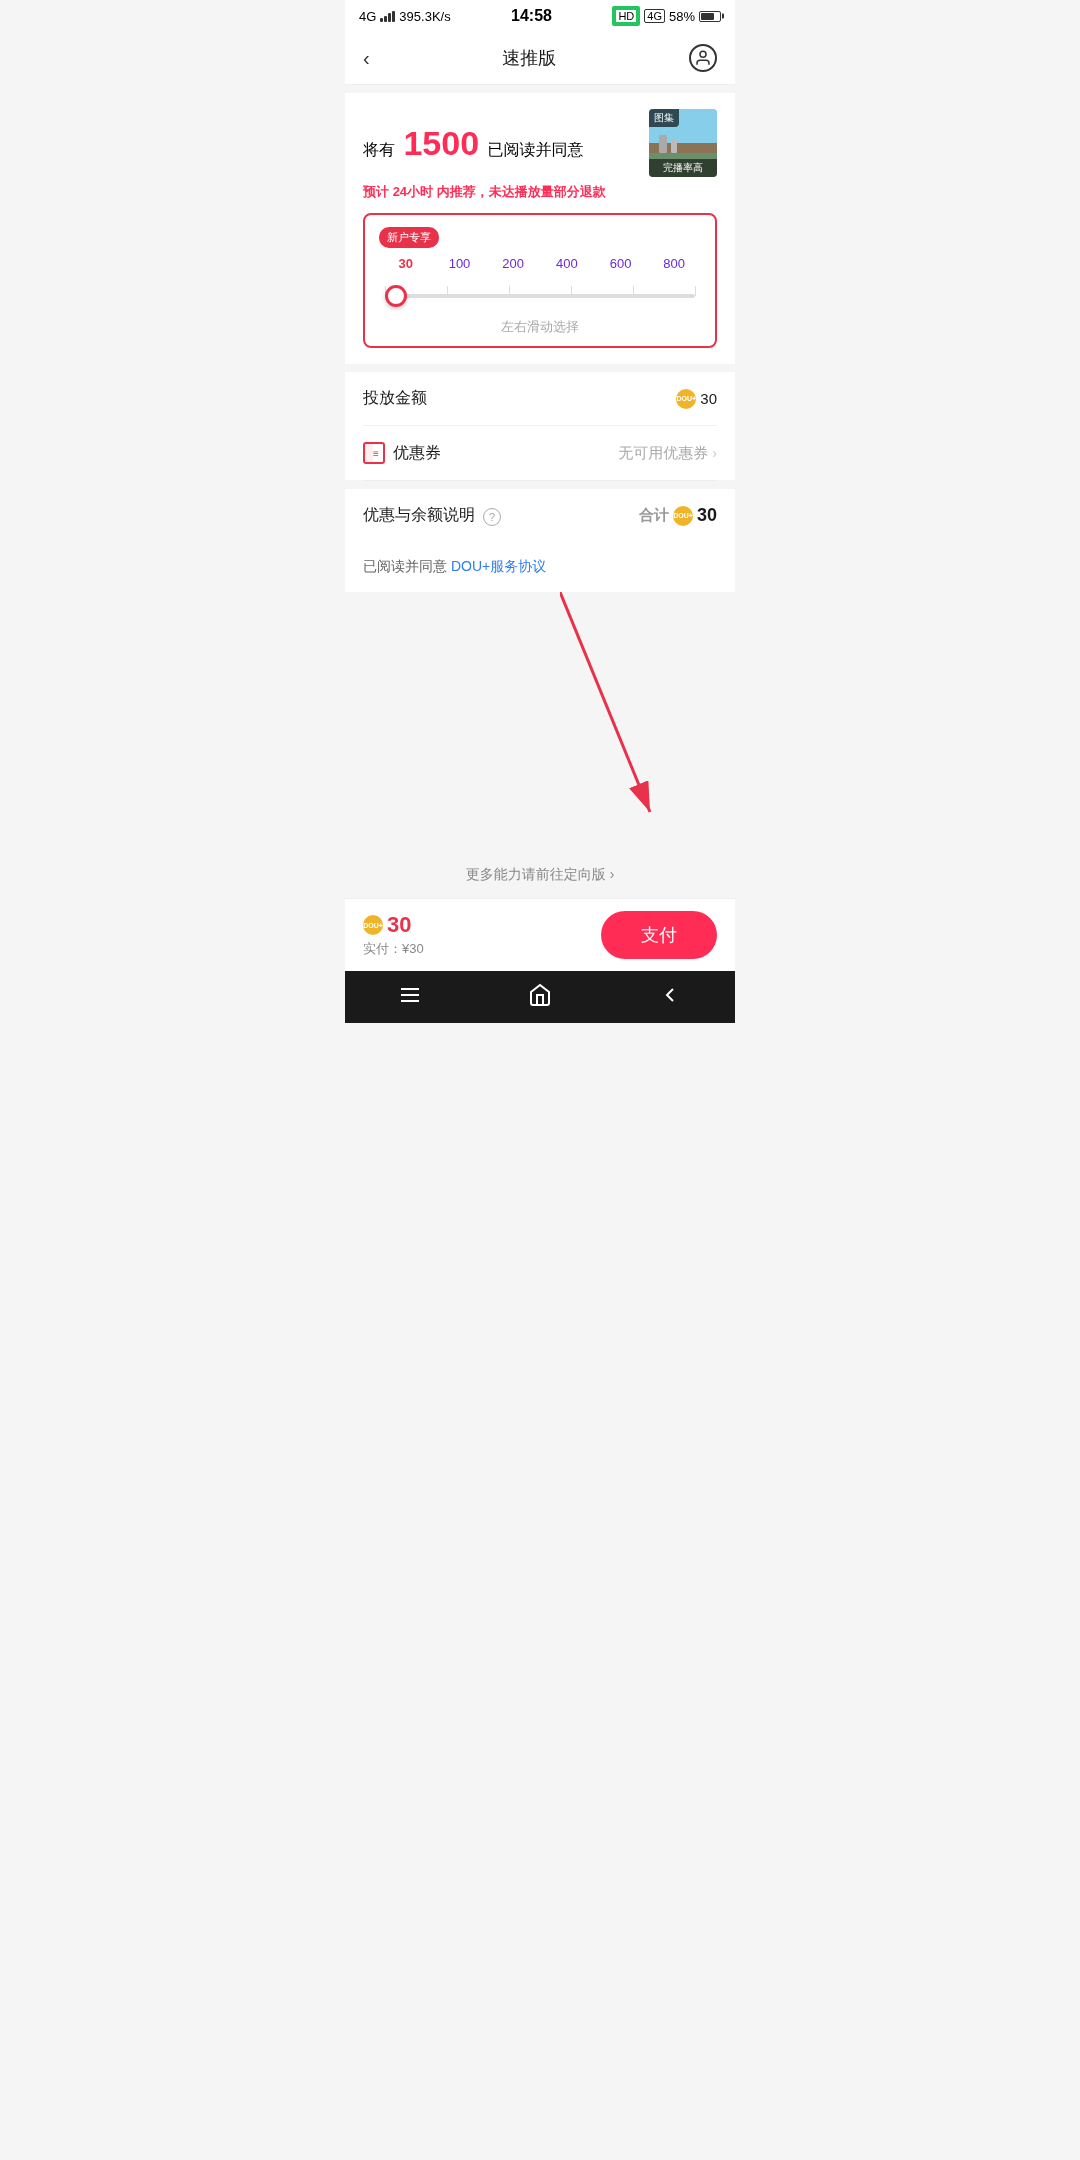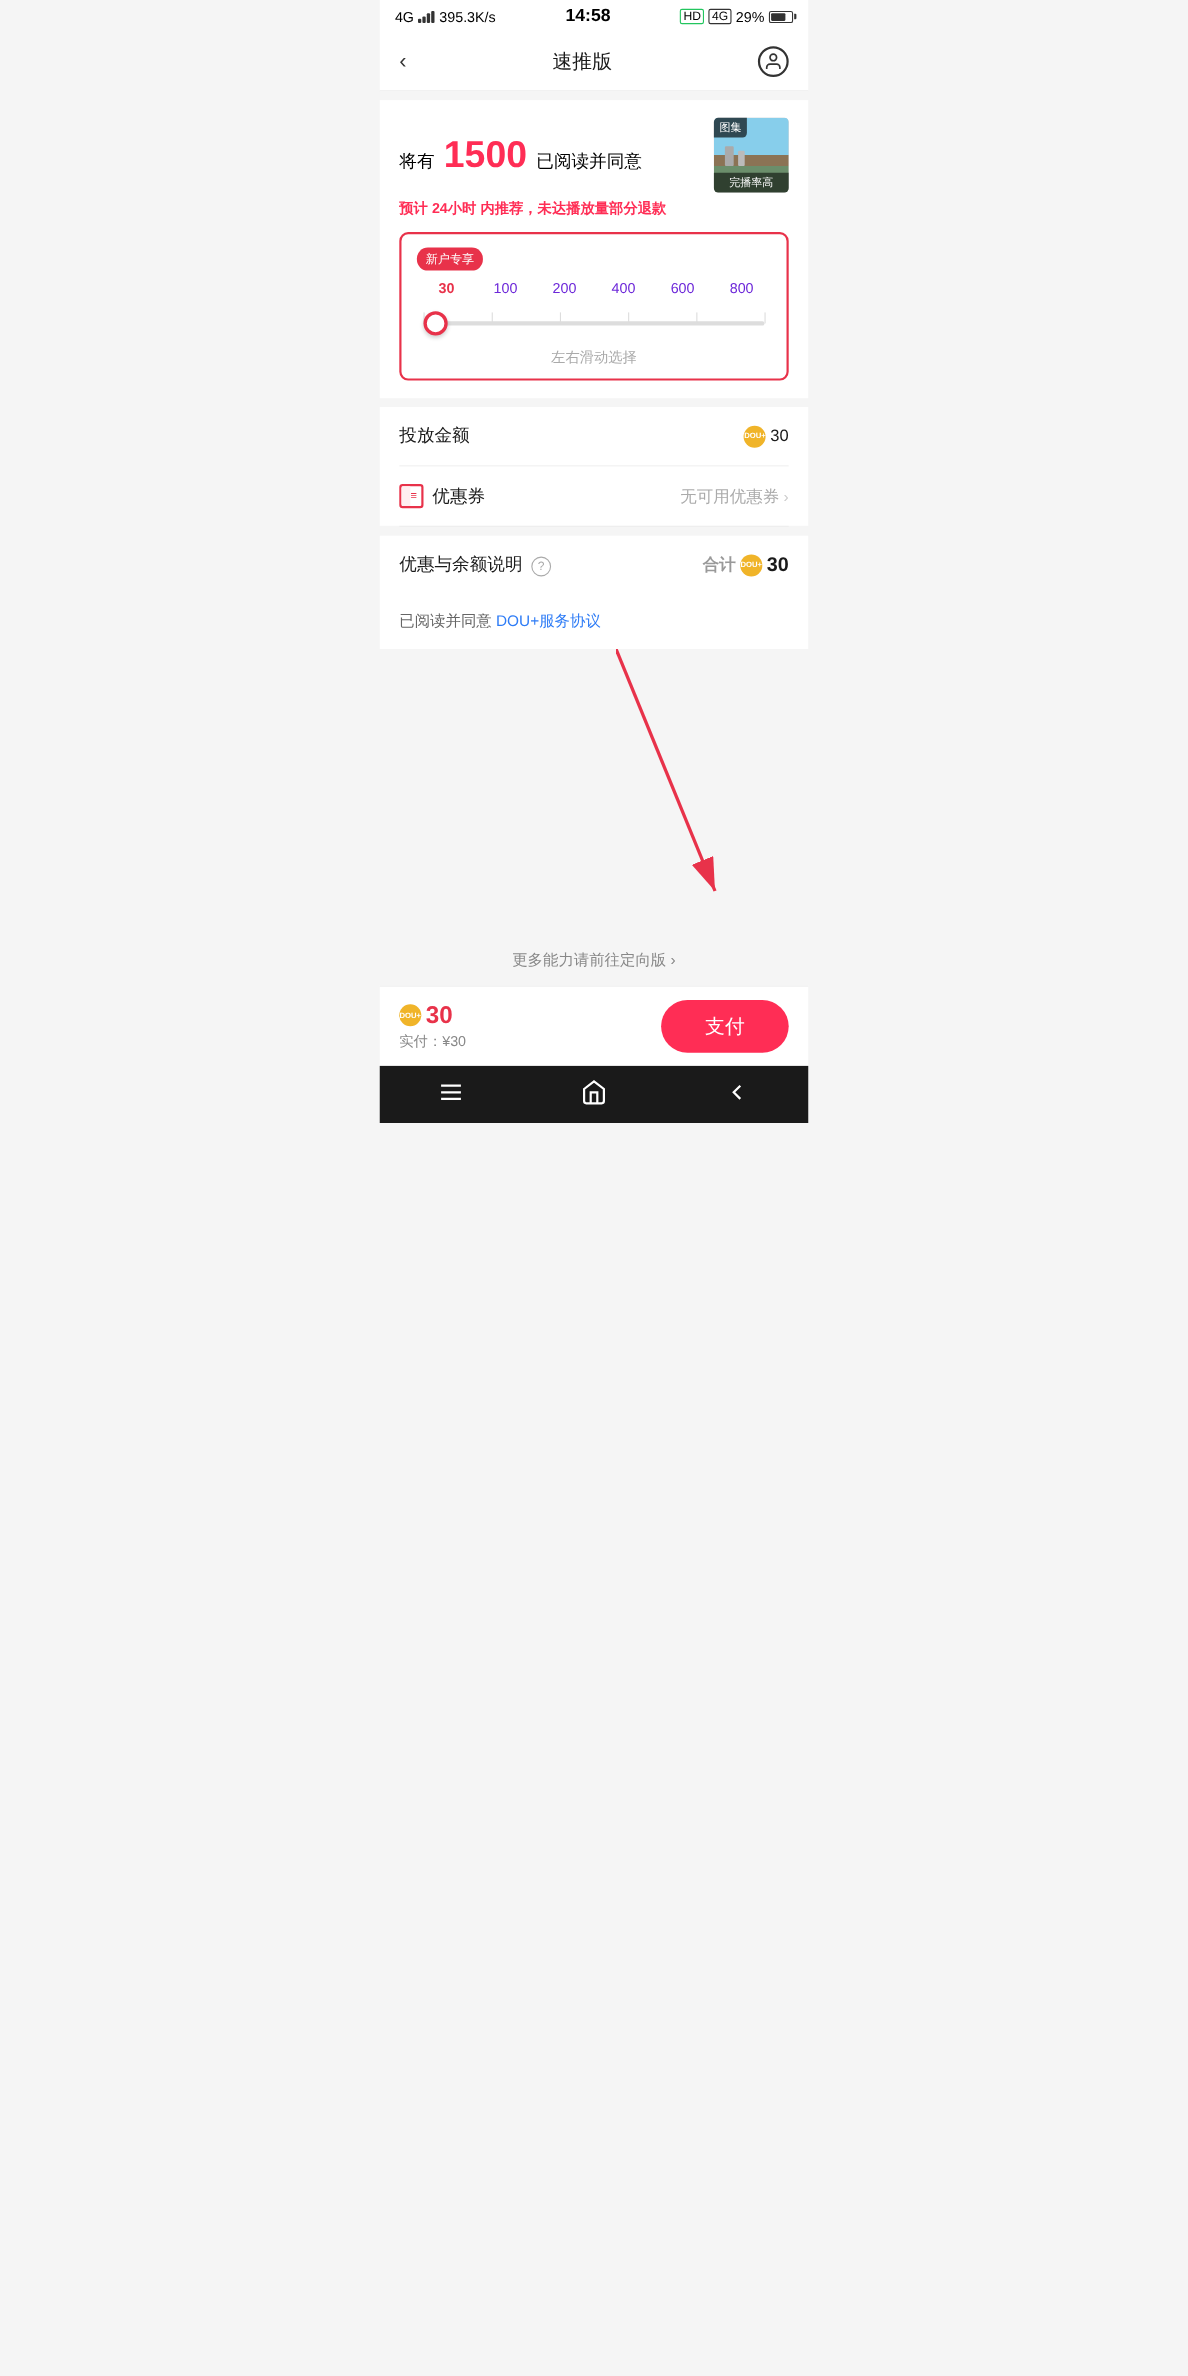--- a/index.html
+++ b/index.html
@@ -406,23 +406,23 @@
     <div class="signal-bars">
       <span style="height:4px"></span>
       <span style="height:6px"></span>
       <span style="height:9px"></span>
       <span style="height:11px"></span>
     </div>
     <span>395.3K/s</span>
   </div>
   <div style="font-size:16px;font-weight:600;">14:58</div>
   <div class="status-right">
-    <span style="font-size:11px;border:1px solid #22c55e;padding:0 2px;border-radius:2px;">HD</span>
+    <span style="font-size:11px;border:4px solid #22c55e;padding:0 2px;border-radius:2px;">HD</span>
     <span style="font-size:11px;border:1px solid #333;padding:0 2px;border-radius:2px;">4G</span>
-    <span>29%</span>
+    <span>58%</span>
     <div class="battery">
       <div class="battery-fill"></div>
     </div>
   </div>
 </div>
 
 <div class="header">
   <span class="back-icon">‹</span>
   <span class="header-title">速推版</span>
   <div class="profile-icon">

